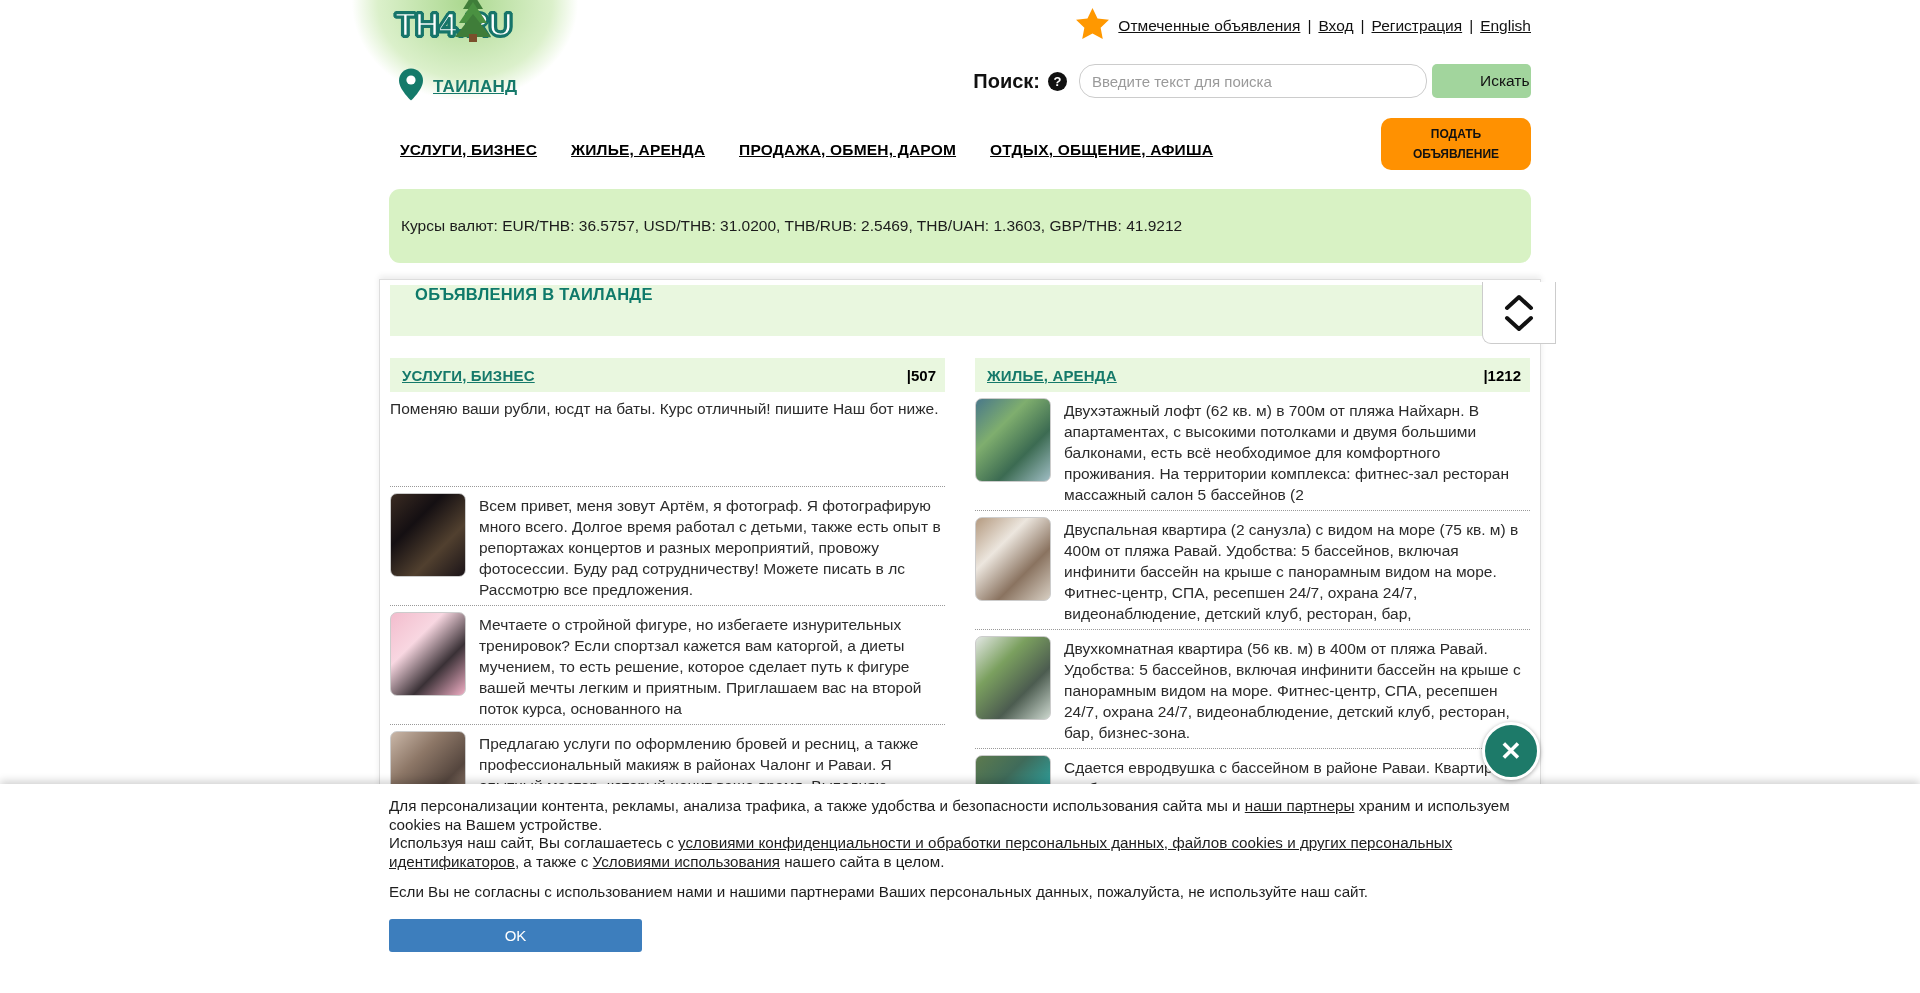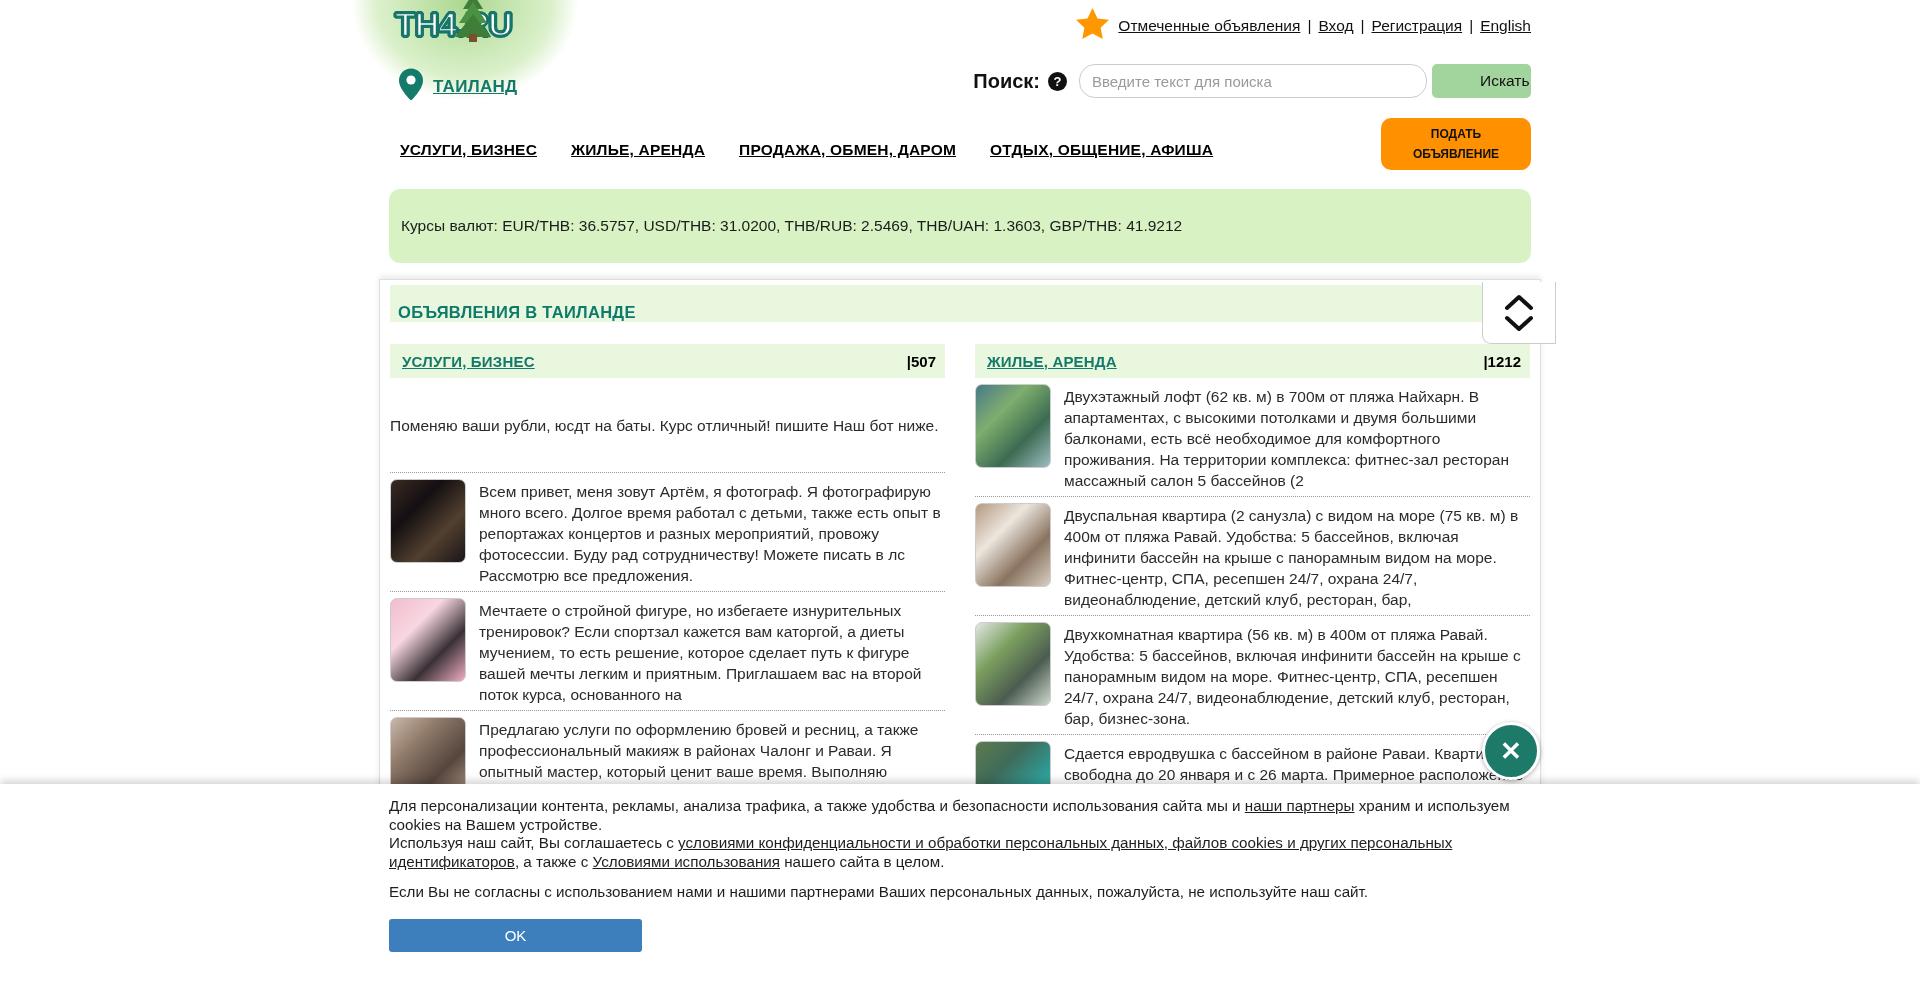--- a/index.html
+++ b/index.html
@@ -70,21 +70,21 @@
   }
 
   
   .panel {
     position:relative; margin:16px -10px 0; padding:5px 10px 0;
     border:1px solid #ddd; border-bottom:none;
     box-shadow:0 -3px 6px rgba(0,0,0,.08);
     min-height:710px; background:#fff;
   }
   .panel-title-bar {
-    height:37px; background:#e9f7df; display:flex; align-items:flex-end; padding:0 8px;
+    height:51px; background:#e9f7df; display:flex; align-items:flex-start; padding:0 25px;
   }
   .panel-title { color:#0f7a6a; font-weight:700; font-size:16.5px; letter-spacing:.3px; }
 
   .scroll-box {
     position:absolute; top:2px; right:-16px; width:74px; height:62px;
     background:#fff; border:1px solid #ccc; border-top:none;
     border-radius:0 0 0 9px; z-index:5;
     display:flex; flex-direction:column; align-items:center; justify-content:center; gap:4px;
   }
   .scroll-box button { border:none; background:transparent; padding:0; line-height:0; cursor:pointer; }
@@ -95,21 +95,21 @@
     height:34px; background:#e9f7df; display:flex; align-items:center;
     justify-content:space-between; padding:0 9px 0 12px;
   }
   .col-header a { color:#15796a; font-weight:700; font-size:15px; letter-spacing:.2px; }
   .col-count { color:#000; font-weight:700; font-size:15px; }
 
   .item {
     display:flex; gap:13px; padding:6px 0 5px;
     border-bottom:1px dotted #999; min-height:95px; cursor:pointer;
   }
-  .item.no-thumb { padding-top:4px;align-items:center; }
+  .item.no-thumb { padding-top:4px; }
   .thumb {
     flex:0 0 76px; width:76px; height:84px; border:1px solid #ccc; border-radius:7px;
     background:#eee;
   }
   .itext { font-size:15.5px; line-height:21px; color:#2b2b2b; padding-top:2px; }
 
   
   .close-btn {
     position:absolute; left:1482px; top:722px; width:58px; height:58px;
     border-radius:50%; background:#1d7a69; border:3px solid #fff;

